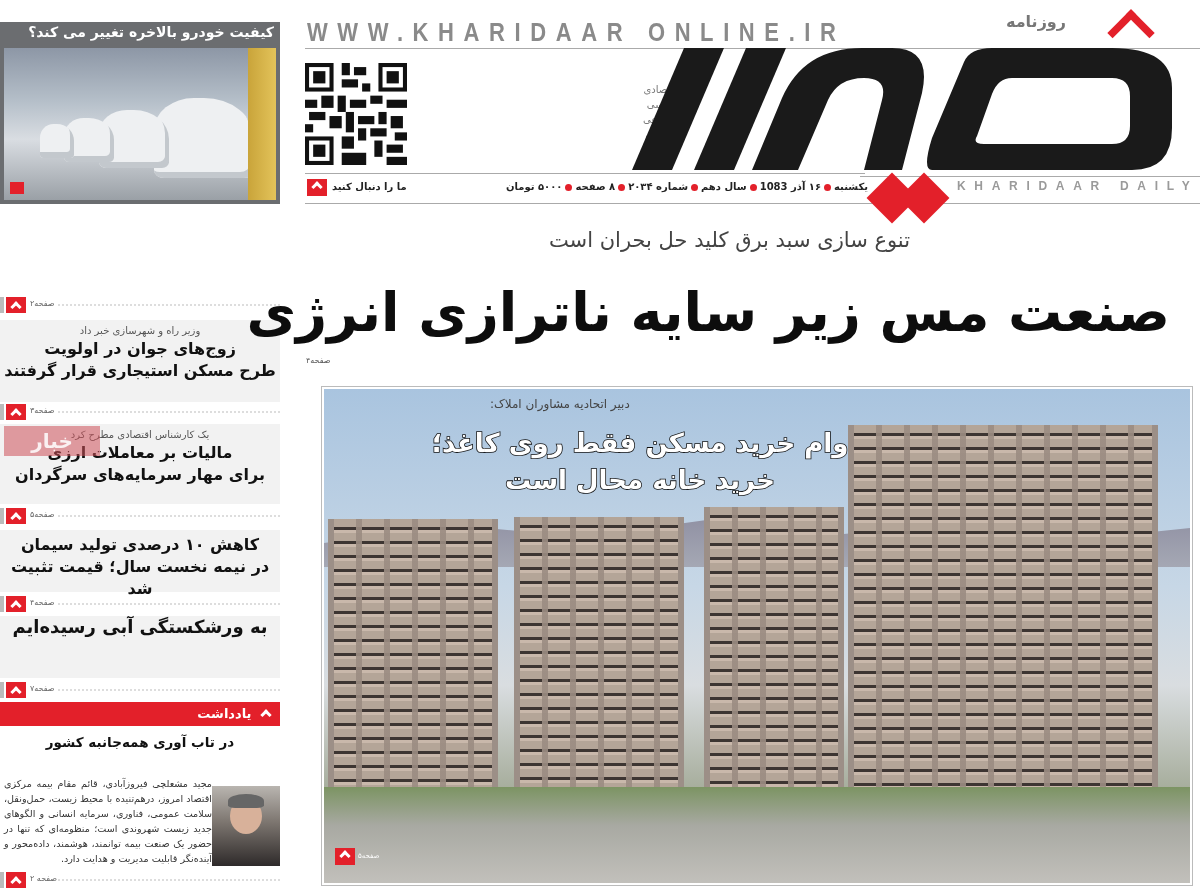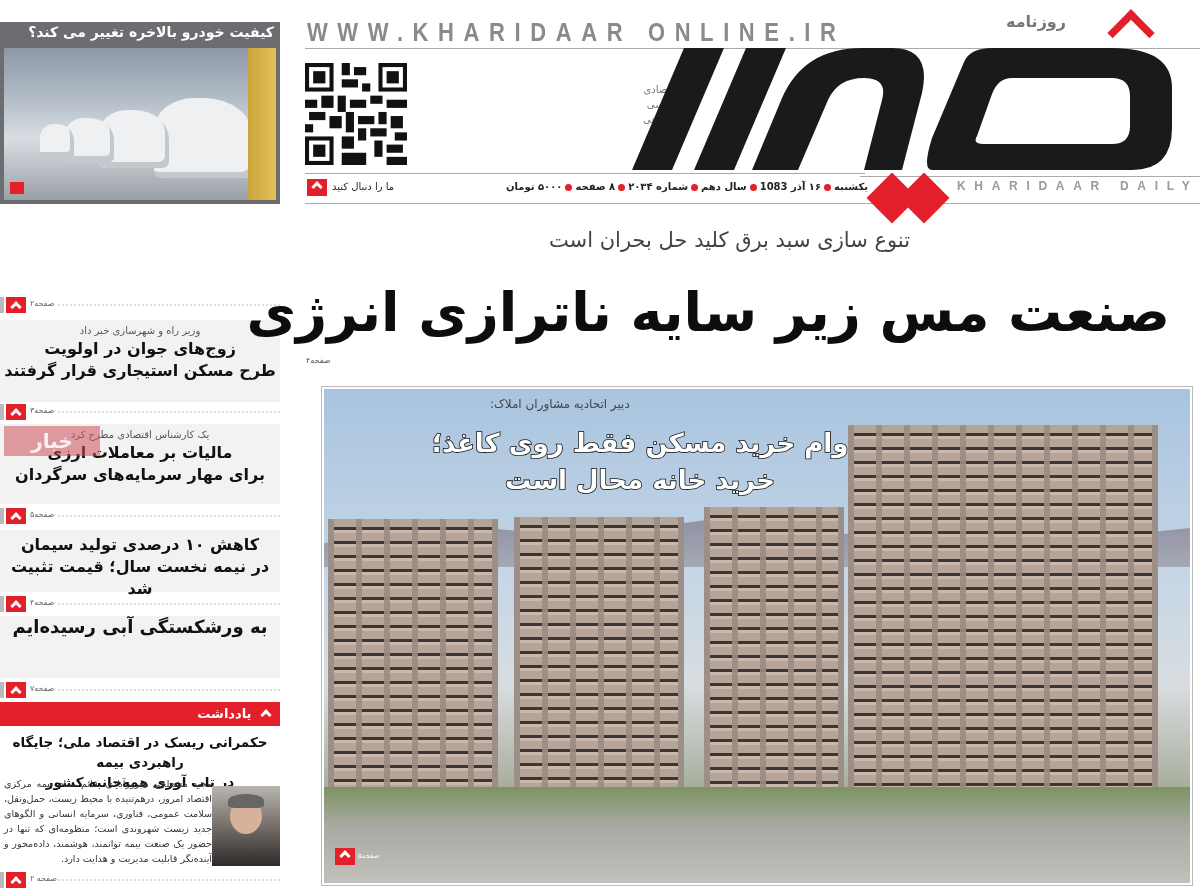--- a/index.html
+++ b/index.html
@@ -32,21 +32,21 @@
 .rule{position:absolute;height:1px;background:#aaa}
 .qr{position:absolute;left:305px;top:63px;width:102px;height:102px;background:#fff}
 .logo{position:absolute;left:632px;top:48px;width:540px;height:122px}
 .cats{position:absolute;left:600px;top:82px;width:78px;direction:rtl;text-align:right;font-size:10px;line-height:15px;color:#777}
 .rooz{position:absolute;left:1006px;top:12px;font-size:16px;color:#777;direction:rtl;font-weight:bold}
 .roof{position:absolute;left:1104px;top:6px;width:54px;height:54px;border-left:12px solid #e3202a;border-top:12px solid #e3202a;transform:rotate(45deg) scale(.62);transform-origin:center}
 .daily{position:absolute;left:957px;top:179px;font-family:"Liberation Sans",sans-serif;font-weight:bold;font-size:12px;letter-spacing:8.7px;color:#9a9a9a}
 .diamond{position:absolute;width:36px;height:36px;background:#e3202a;transform:rotate(45deg)}
 .dateline{position:absolute;left:540px;top:181px;width:328px;direction:rtl;text-align:right;font-size:10px;color:#222;font-weight:bold;white-space:nowrap}
 .dateline .dot{display:inline-block;width:7px;height:7px;border-radius:50%;background:#e3202a;margin:0 3px;vertical-align:middle}
-.follow{position:absolute;left:332px;top:181px;font-size:10px;font-weight:normal;color:#222;direction:rtl}
+.follow{position:absolute;left:332px;top:181px;font-size:10px;font-weight:bold;color:#222;direction:rtl}
 .follow-badge{position:absolute;left:307px;top:179px;width:20px;height:17px;background:#e3202a;display:flex;justify-content:center}
 
 .subhead{position:absolute;left:520px;top:228px;width:390px;direction:rtl;text-align:right;font-size:21px;color:#444}
 .headline{position:absolute;left:330px;top:278px;width:840px;direction:rtl;text-align:center;font-weight:bold;font-size:54px;letter-spacing:-1px;color:#0d0d0d;line-height:70px;white-space:nowrap}
 .pg4{position:absolute;left:306px;top:356px;font-size:8px;color:#555;direction:rtl}
 .frame{position:absolute;left:321px;top:386px;width:872px;height:500px;border:1px solid #bbb}
 .photo{position:absolute;left:324px;top:389px;width:866px;height:494px;background:linear-gradient(180deg,#a9c4df 0%,#c7d7e6 40%,#d9dde0 60%,#9da48f 85%,#8e9a86 100%);overflow:hidden}
 .mtn{position:absolute;left:0;top:118px;width:866px;height:60px;background:linear-gradient(180deg,#8c8ca0,#a5a8b4);clip-path:polygon(0 60%,15% 30%,30% 50%,45% 20%,60% 45%,75% 25%,90% 50%,100% 35%,100% 100%,0 100%)}
 .bldg{position:absolute;background:repeating-linear-gradient(180deg,#b4a598 0px,#b4a598 8px,#3d3532 8px,#3d3532 11px,#c9b8ab 11px,#c9b8ab 14px);border-left:6px solid #9c8f87;border-right:6px solid #9c8f87}
 .bldg::after{content:"";position:absolute;inset:0;background:repeating-linear-gradient(90deg,transparent 0,transparent 22px,rgba(155,140,130,.9) 22px,rgba(155,140,130,.9) 28px)}
@@ -134,21 +134,20 @@
       </div>
     <div class="lbl">صفحه۷</div>
       <div class="dots"></div>
   </div>
 
   <div class="note-bar">
     <span style="display:inline-block;width:8px;height:8px;border-left:3px solid #fff;border-top:3px solid #fff;transform:rotate(45deg);margin-left:6px;vertical-align:-1px"></span>
     <span>یادداشت</span>
   </div>
   <div class="note-title">
-    <div>حکمرانی ریسک در اقتصاد ملی؛ جایگاه راهبردی بیمه</div>
     <div>در تاب آوری همه‌جانبه کشور</div>
   </div>
   <div class="note-body">مجید مشعلچی فیروزآبادی، قائم مقام بیمه مرکزی اقتصاد امروز، درهم‌تنیده با محیط زیست، حمل‌ونقل، سلامت عمومی، فناوری، سرمایه انسانی و الگوهای جدید زیست شهروندی است؛ منظومه‌ای که تنها در حضور یک صنعت بیمه توانمند، هوشمند، داده‌محور و آینده‌نگر قابلیت مدیریت و هدایت دارد.</div>
   <div class="note-photo">
     <div class="face"></div>
       <div class="hair"></div>
   </div>
   <div class="pg" style="top:872px">
     <div class="grey"></div>
       <div class="badge">

